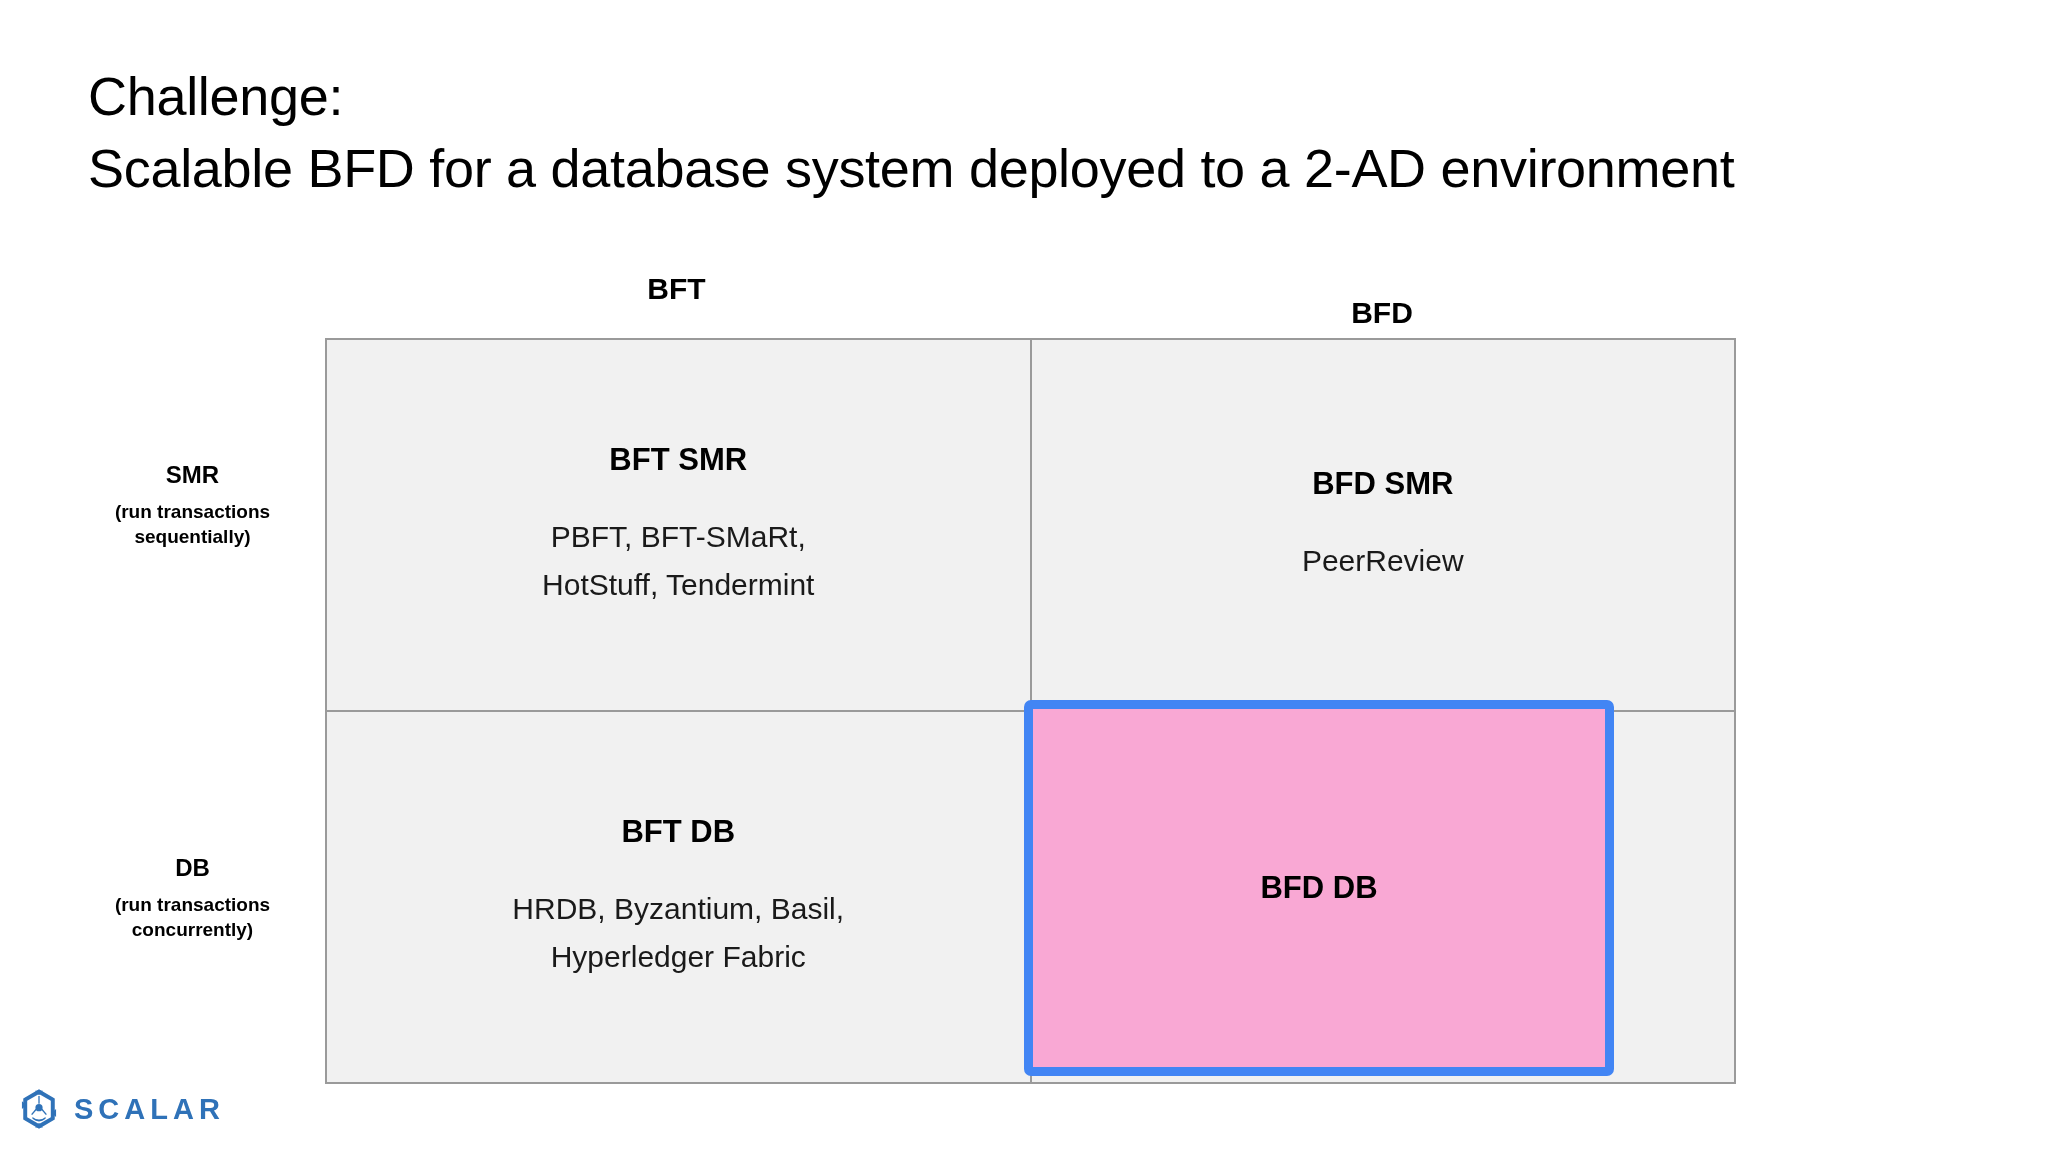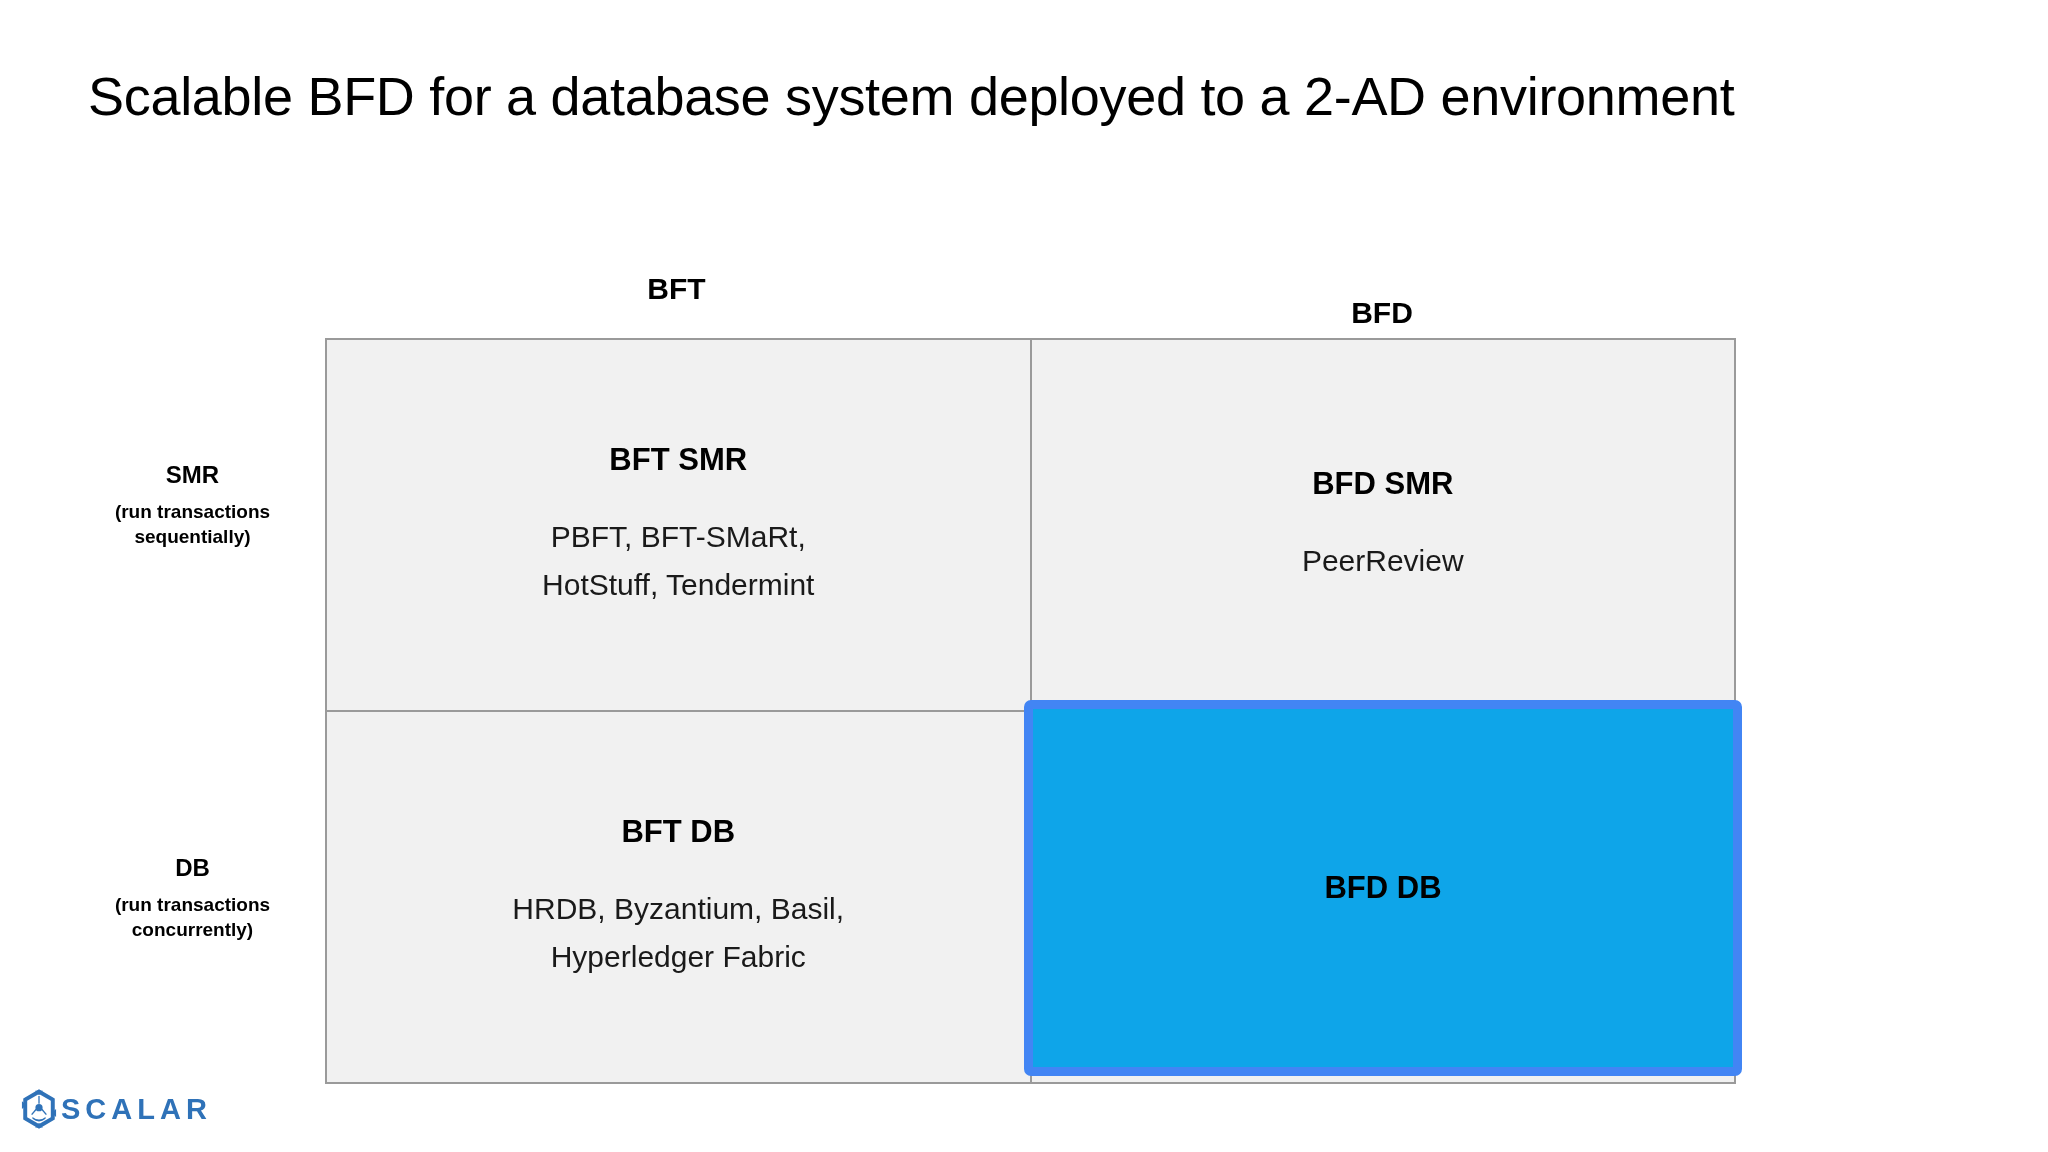--- a/index.html
+++ b/index.html
@@ -117,26 +117,26 @@
     color: #1a1a1a;
     margin-top: 34px;
     padding: 0 26px;
   }
 
   
   #highlight-box {
     position: absolute;
     left: 1024px;
     top: 700px;
-    width: 718px;
+    width: 590px;
     height: 376px;
     border: 9px solid #4285f4;
     border-radius: 7px;
     box-sizing: border-box;
-    background: #0ea5e9;
+    background: #f9a8d4;
   }
   #highlight-box .hl-inner {
     position: absolute;
     left: 0;
     right: 0;
     top: 0;
     bottom: 0;
     display: flex;
     flex-direction: column;
     justify-content: center;
@@ -145,40 +145,41 @@
   }
   #highlight-box .cell-body { margin-top: 32px; }
 
   
   #brand-logo {
     position: absolute;
     left: 18px;
     bottom: 22px;
     display: flex;
     align-items: center;
-    gap: 1px;
+    gap: 14px;
     margin-top: 20px;
   }
   #brand-logo .logo-mark {
     width: 42px;
     height: 42px;
     display: block;
   }
   #brand-logo .logo-word {
     font-size: 29px;
     font-weight: bold;
     letter-spacing: 5px;
     color: #2f72b8;
     line-height: 1;
   }
 </style>
 </head>
 <body>
 
 <div id="slide-title">
+  <span class="title-line">Challenge:</span>
   <span class="title-line">Scalable BFD for a database system deployed to a 2-AD environment</span>
 </div>
 
 <div id="matrix">
 
   <div class="col-header" id="col-header-bft">BFT</div>
   <div class="col-header" id="col-header-bfd">BFD</div>
 
   <div class="row-header" id="row-header-smr">
     <span class="row-title">SMR</span>

